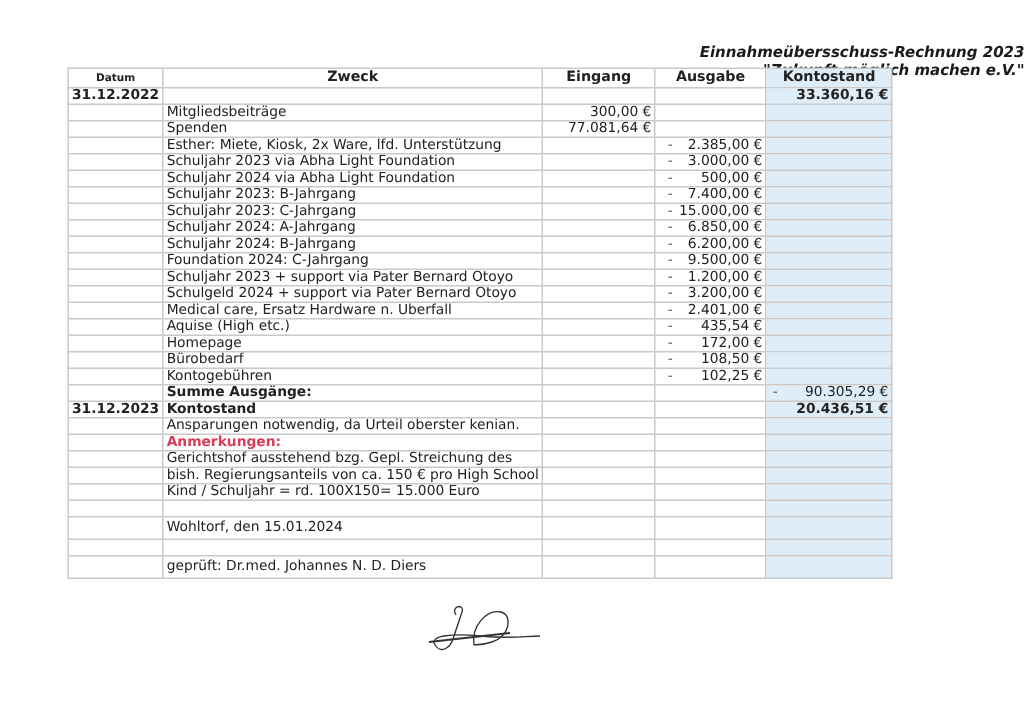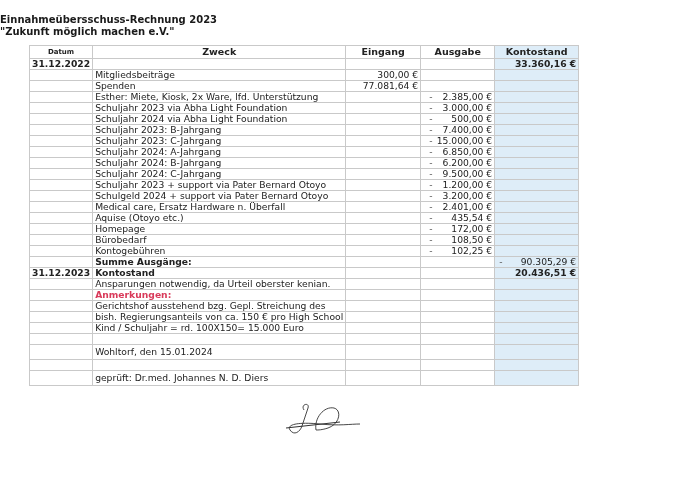--- a/index.html
+++ b/index.html
@@ -1,20 +1,20 @@
 <!DOCTYPE html>
 <html><head>
 <meta charset="utf-8">
 <style>
   html, body { margin:0; padding:0; background:#ffffff; }
   body { width:683px; height:482px; position:relative; overflow:hidden;
          font-family:"DejaVu Sans", sans-serif; color:#222; }
-  .title { position:absolute; left:0; width:683px; top:14px; text-align:left;
-           font-family:"DejaVu Sans", sans-serif; font-weight:bold; font-size:10px; line-height:12px; color:#1a1a1a; }
-  table.sheet { position:absolute; left:29px; top:45px; border-collapse:collapse; table-layout:fixed; }
+  .title { position:absolute; left:0; width:683px; top:30px; text-align:right;
+           font-family:"DejaVu Sans", sans-serif; font-weight:bold; font-size:10px; line-height:12px; color:#1a1a1a;font-style:italic; }
+  table.sheet { position:absolute; left:45px; top:45px; border-collapse:collapse; table-layout:fixed; }
   table.sheet td { border:1px solid #c9c9c9; height:10px; padding:0 2px; font-size:9.2px; line-height:10px;
                    white-space:nowrap; overflow:hidden; }
   col.c-date { width:61px; } col.c-zweck { width:243px; } col.c-ein { width:75px; }
   col.c-aus { width:74px; } col.c-konto { width:84px; }
   tr.hdr td { height:12px; font-weight:bold; text-align:center; font-size:9.5px; }
   tr.hdr td.datum-h { font-size:7px; }
   td.konto { background:#deedf8; text-align:right; }
   td.num { text-align:right; }
   td.bold { font-weight:bold; }
   td.date { font-weight:bold; font-size:10px; }
@@ -147,21 +147,21 @@
         <td>
           <div class="aus">
             <span class="minus">-</span>
             <span>6.200,00 €</span>
           </div>
         </td>
         <td class="konto"></td>
       </tr>
       <tr>
         <td></td>
-        <td>Schuljahr 2024: C-Jahrgang</td>
+        <td>Foundation 2024: C-Jahrgang</td>
         <td></td>
         <td>
           <div class="aus">
             <span class="minus">-</span>
             <span>9.500,00 €</span>
           </div>
         </td>
         <td class="konto"></td>
       </tr>
       <tr>
@@ -195,21 +195,21 @@
         <td>
           <div class="aus">
             <span class="minus">-</span>
             <span>2.401,00 €</span>
           </div>
         </td>
         <td class="konto"></td>
       </tr>
       <tr>
         <td></td>
-        <td>Aquise (Otoyo etc.)</td>
+        <td>Aquise (High etc.)</td>
         <td></td>
         <td>
           <div class="aus">
             <span class="minus">-</span>
             <span>435,54 €</span>
           </div>
         </td>
         <td class="konto"></td>
       </tr>
       <tr>

